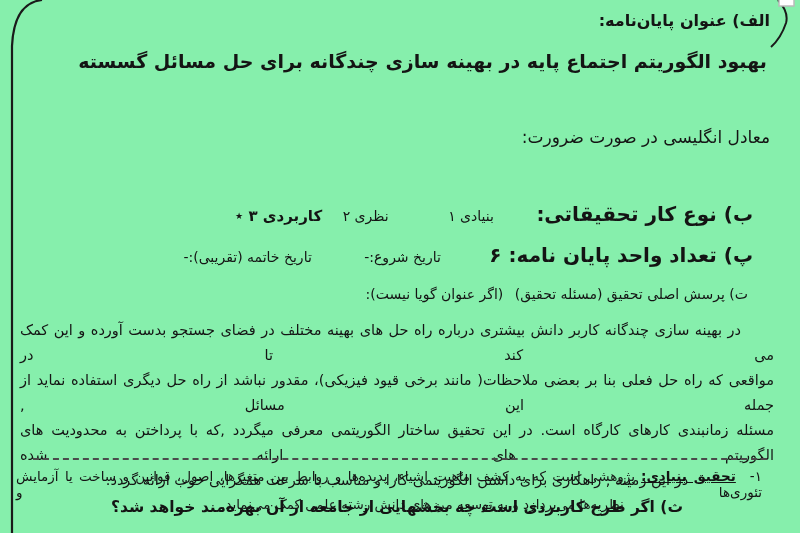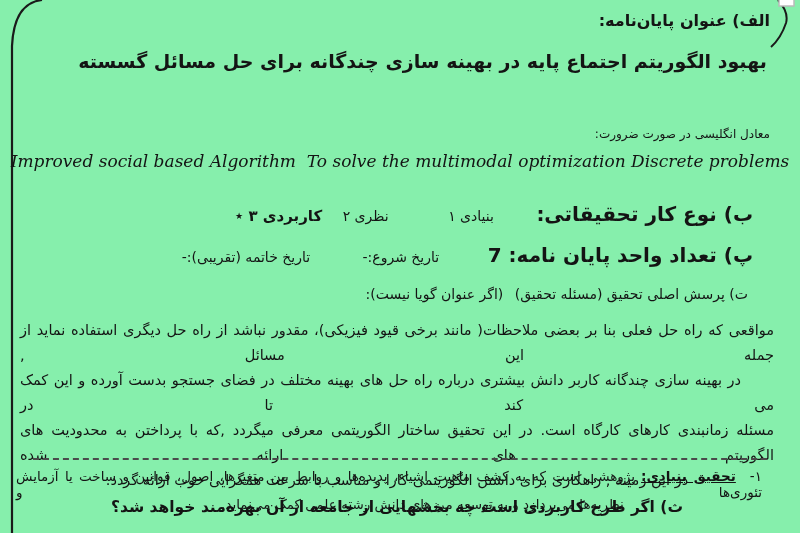--- a/index.html
+++ b/index.html
@@ -3,21 +3,21 @@
 <meta charset="utf-8">
 <style>
   html,body{margin:0;padding:0;background:#ffffff;}
   .page{position:relative;width:800px;height:533px;overflow:hidden;background:#86efac;
         direction:rtl;font-family:"DejaVu Sans",sans-serif;color:#141414;}
   .abs{position:absolute;}
   .svg-frame{position:absolute;left:0;top:0;pointer-events:none;}
 
   .alef-label{top:11px;right:30px;font-size:16px;font-weight:bold;}
   .thesis-title{top:50px;left:0;right:0;text-align:center;font-size:19px;font-weight:bold;margin-left:45px;}
-  .english-label{top:127px;right:30px;font-size:12px;}
+  .english-label{top:127px;right:30px;font-size:17px;}
   .english-title{top:151px;left:0;right:0;text-align:center;direction:ltr;
                  font-family:"DejaVu Serif",serif;font-style:italic;font-size:17px;white-space:pre;}
 
   .row{white-space:nowrap;font-size:14px;}
   .row .lbl{font-weight:bold;font-size:20px;}
   .type-row{top:202px;right:47px;}
   .type-row .lbl{margin-left:38px;}
   .opt-1{margin-left:55px;margin-top:20px;}
   .opt-2{margin-left:16px;}
   .opt-3{font-weight:bold;font-size:15px;}
@@ -49,43 +49,42 @@
     <path d="M 778 0 Q 789 12 786 23 Q 781 38 771 47" fill="none" stroke="#1a1a1a" stroke-width="2"></path>
     <rect x="779" y="-3" width="15" height="9" fill="#ffffff" stroke="#bbbbbb" stroke-width="1.5"></rect>
   </svg>
 
   <div class="abs alef-label">الف) عنوان پایان‌نامه:</div>
 
   <div class="abs thesis-title">بهبود الگوریتم اجتماع پایه در بهینه سازی چندگانه برای حل مسائل گسسته</div>
 
   <div class="abs english-label">معادل انگلیسی در صورت ضرورت:</div>
 
-  <div class="abs english-title">Improved social based Algorithm  To solve the multimodal optimization Discrete problems</div>
 
   <div class="abs row type-row">
     <span class="lbl">ب) نوع کار تحقیقاتی:</span>
     <span class="opt-1">بنیادی ۱</span>
     <span class="opt-2">نظری ۲</span>
     <span class="opt-3">کاربردی ۳ ٭</span>
   </div>
 
   <div class="abs row units-row">
-    <span class="lbl">پ) تعداد واحد پایان نامه: 7</span>
+    <span class="lbl">پ) تعداد واحد پایان نامه: ۶</span>
     <span class="d1">تاریخ شروع:-</span>
     <span class="d2">تاریخ خاتمه (تقریبی):-</span>
   </div>
 
   <div class="abs tquestion-row">
     <span class="lbl">ت) پرسش اصلی تحقیق (مسئله تحقیق)</span>
     <span>(اگر عنوان گویا نیست):</span>
   </div>
 
   <div class="abs body-par">
+    <div class="jline iline">در بهینه سازی چندگانه کاربر دانش بیشتری درباره  راه حل های بهینه مختلف در فضای جستجو بدست آورده و این  کمک می کند تا در</div>
     <div class="jline">مواقعی که راه حل فعلی بنا بر بعضی ملاحظات( مانند برخی قیود فیزیکی)، مقدور نباشد از راه حل دیگری استفاده نماید از جمله این مسائل ,</div>
-    <div class="jline iline">در بهینه سازی چندگانه کاربر دانش بیشتری درباره  راه حل های بهینه مختلف در فضای جستجو بدست آورده و این  کمک می کند تا در</div>
     <div class="jline">مسئله زمانبندی کارهای کارگاه است. در این تحقیق ساختار الگوریتمی معرفی میگردد ,که با پرداختن به محدودیت های الگوریتم های ارائه شده</div>
     <div class="cline">در این زمینه , راهکاری برای داشتن الگوریتمی کارا و مناسب با سرعت همگرایی خوب ارائه گردد.</div>
     <div class="qline">ث) اگر طرح کاربردی است چه بخشهایی از جامعه از آن بهره‌مند خواهد شد؟</div>
   </div>
 
   <div class="abs dashed-rule"></div>
 
   <div class="abs footnote-1">
     <span class="num">۱-</span><span class="term">تحقیق بنیادی:</span><span>پژوهشی است که به کشف ماهیت اشیاء، پدیده‌ها و روابط بین متغیرها، اصول، قوانین و ساخت یا آزمایش تئوری‌ها و</span>
   </div>

